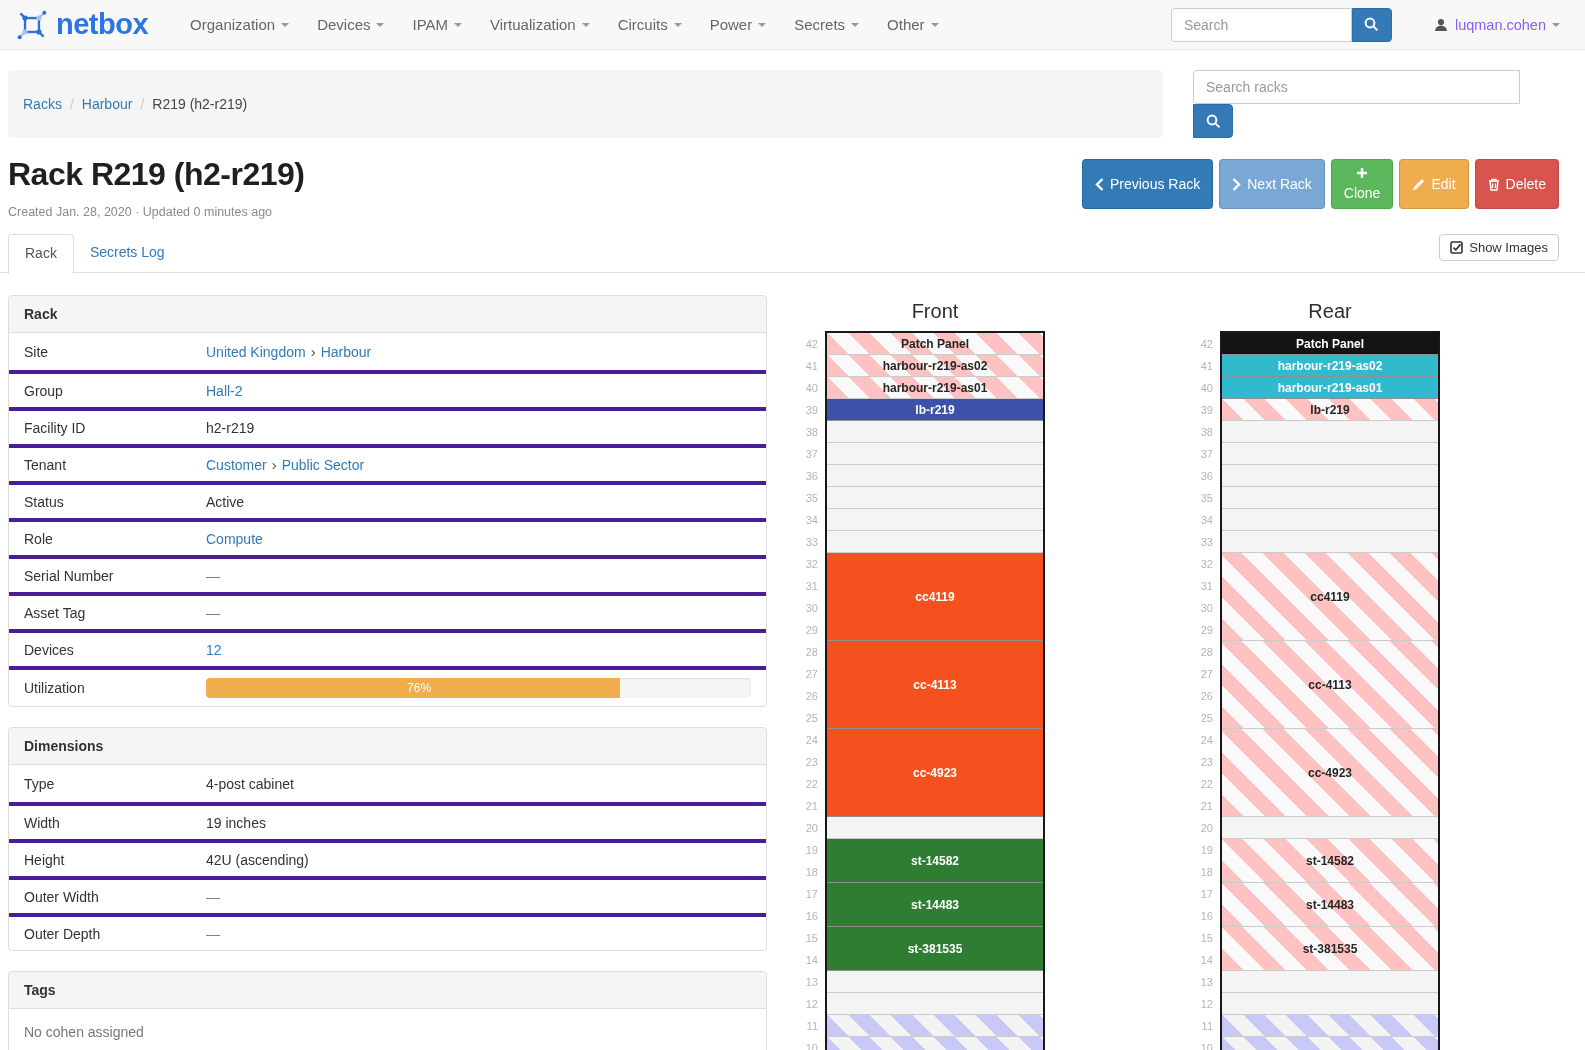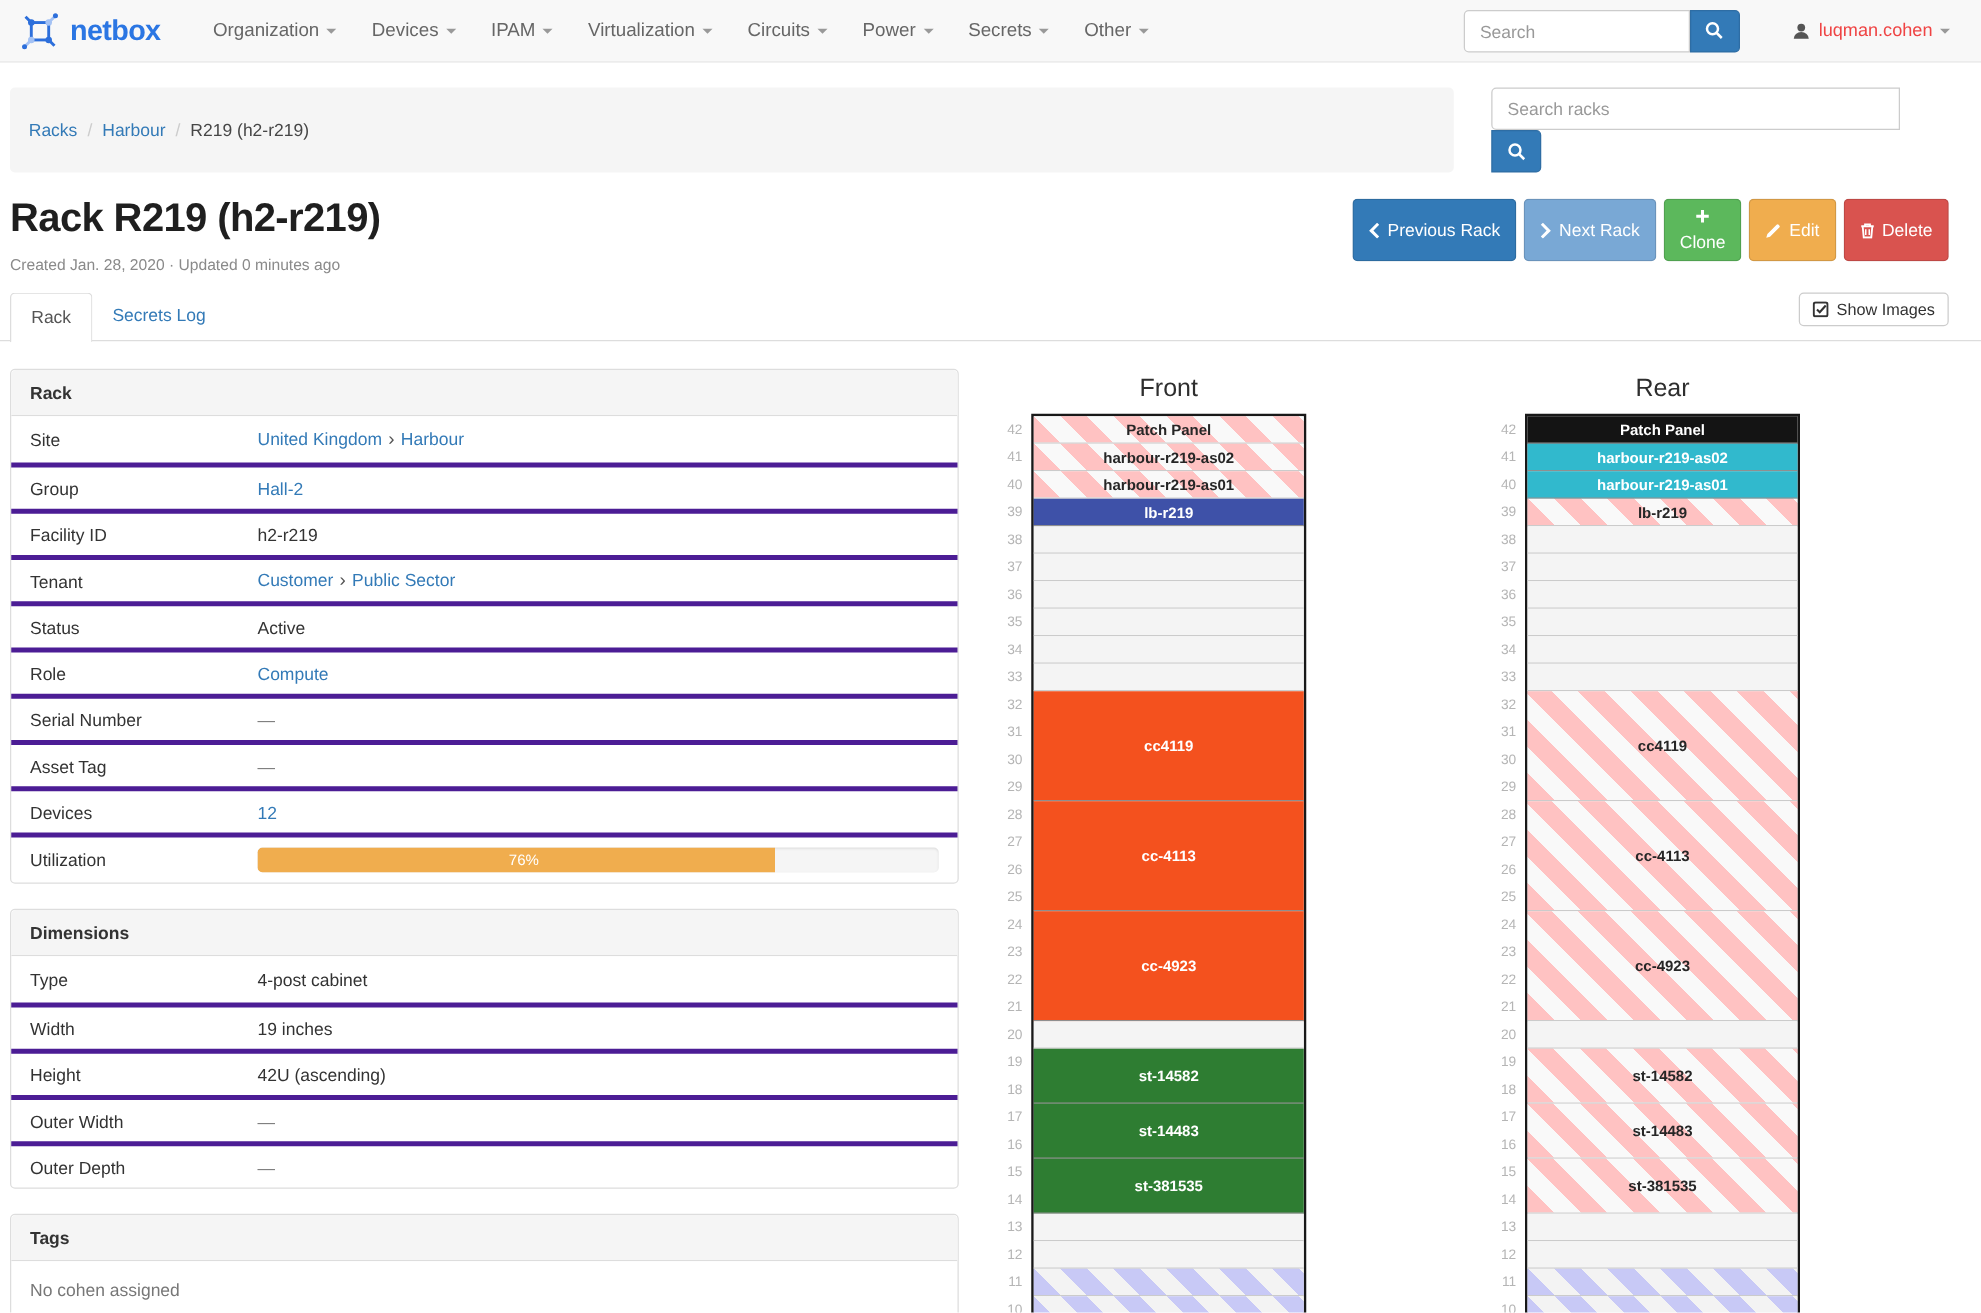--- a/index.html
+++ b/index.html
@@ -4,33 +4,33 @@
 <style>
   * { margin:0; padding:0; box-sizing:border-box; }
   html,body { width:1585px; height:1050px; overflow:hidden; background:#fff;
     font-family:"Liberation Sans","DejaVu Sans",sans-serif; font-size:14px; color:#333; }
   a { text-decoration:none; }
 
   
   .navbar { height:50px; background:#f8f8f8; border-bottom:1px solid #e7e7e7;
     display:flex; align-items:center; padding:0 25px 0 15px; }
   .brand { display:flex; align-items:center; margin-right:28px; }
-  .brand-text { font-size:23px; font-weight:700; color:var(--brand-blue); margin-left:7px; letter-spacing:-0.5px; }
+  .brand-text { font-size:29px; font-weight:700; color:var(--brand-blue); margin-left:7px; letter-spacing:-0.5px; }
   .nav-list { list-style:none; display:flex; align-items:center; height:68px; }
   .nav-item { padding:0 14px; color:#666; font-size:15px; cursor:pointer; display:flex; align-items:center; height:50px; }
   .caret { display:inline-block; width:0; height:0; border-left:4px solid transparent;
     border-right:4px solid transparent; border-top:4px solid #999; margin-left:6px; }
   .nav-right { margin-left:auto; display:flex; align-items:center; }
   .search-group { display:flex; }
   .search-input { width:181px; height:34px; border:1px solid #ccc; border-radius:4px 0 0 4px;
     padding:6px 12px; font-size:14px; color:#555; outline:none; background:#fff; }
   .search-input::placeholder { color:#999; }
   .search-btn { width:40px; height:34px; background:var(--primary); border:1px solid #2e6da4;
     border-radius:0 4px 4px 0; display:flex; align-items:center; justify-content:center; cursor:pointer; }
-  .user-box { margin-left:42px; display:flex; align-items:center; color:#ef4444; font-size:14.5px; cursor:pointer;justify-content:center; }
+  .user-box { margin-left:42px; display:flex; align-items:center; color:#8b5cf6; font-size:14.5px; cursor:pointer;justify-content:center; }
   .user-box svg { margin-right:7px; }
 
   
   .crumb-row { display:flex; margin:20px 8px 0 8px; }
   .breadcrumb { flex:0 0 1155px; background:#f5f5f5; border-radius:4px; padding:8px 15px;
     font-size:14px; display:flex; align-items:center; }
   .breadcrumb a { color:var(--primary); }
   .crumb-sep { color:#ccc; padding:0 8px; }
   .crumb-current { color:#464646; }
   .rack-search { margin-left:30px; display:flex;flex-direction:column; }

